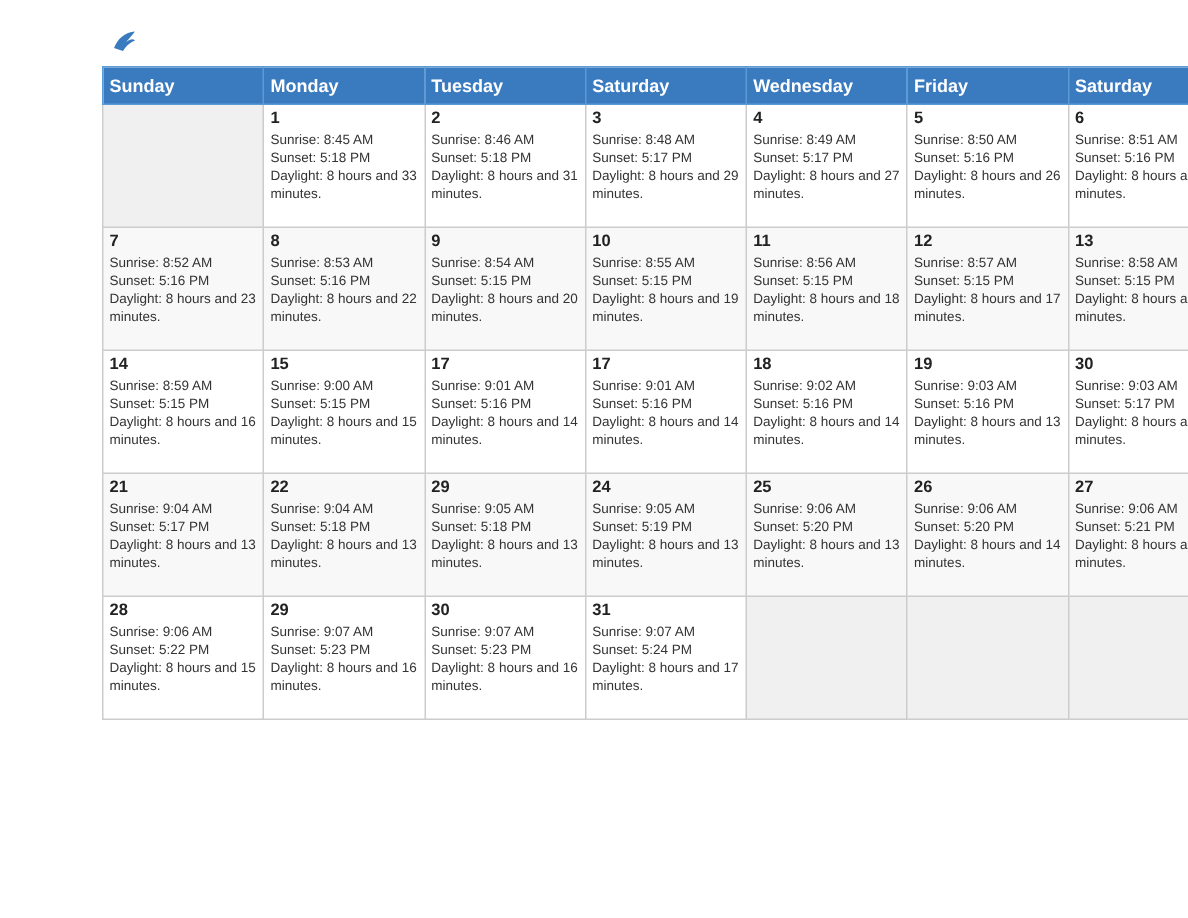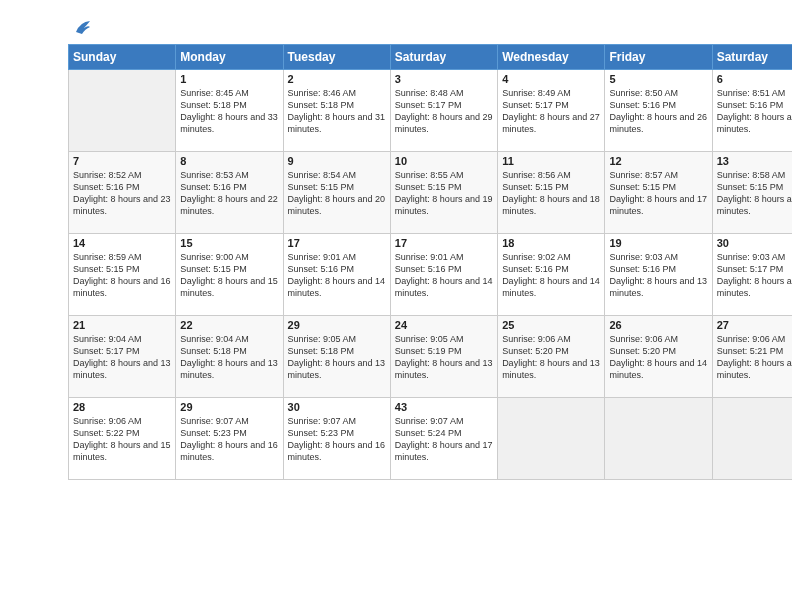--- a/index.html
+++ b/index.html
@@ -242,21 +242,21 @@
           </td>
           <td>
             <span class="day-number">29</span>
             <div class="day-info">Sunrise: 9:07 AM<br>Sunset: 5:23 PM<br>Daylight: 8 hours and 16 minutes.</div>
           </td>
           <td>
             <span class="day-number">30</span>
             <div class="day-info">Sunrise: 9:07 AM<br>Sunset: 5:23 PM<br>Daylight: 8 hours and 16 minutes.</div>
           </td>
           <td>
-            <span class="day-number">43</span>
+            <span class="day-number">31</span>
             <div class="day-info">Sunrise: 9:07 AM<br>Sunset: 5:24 PM<br>Daylight: 8 hours and 17 minutes.</div>
           </td>
           <td class="empty-cell"></td>
           <td class="empty-cell"></td>
           <td class="empty-cell"></td>
         </tr>
       </tbody>
   </table>
 </div>
 

